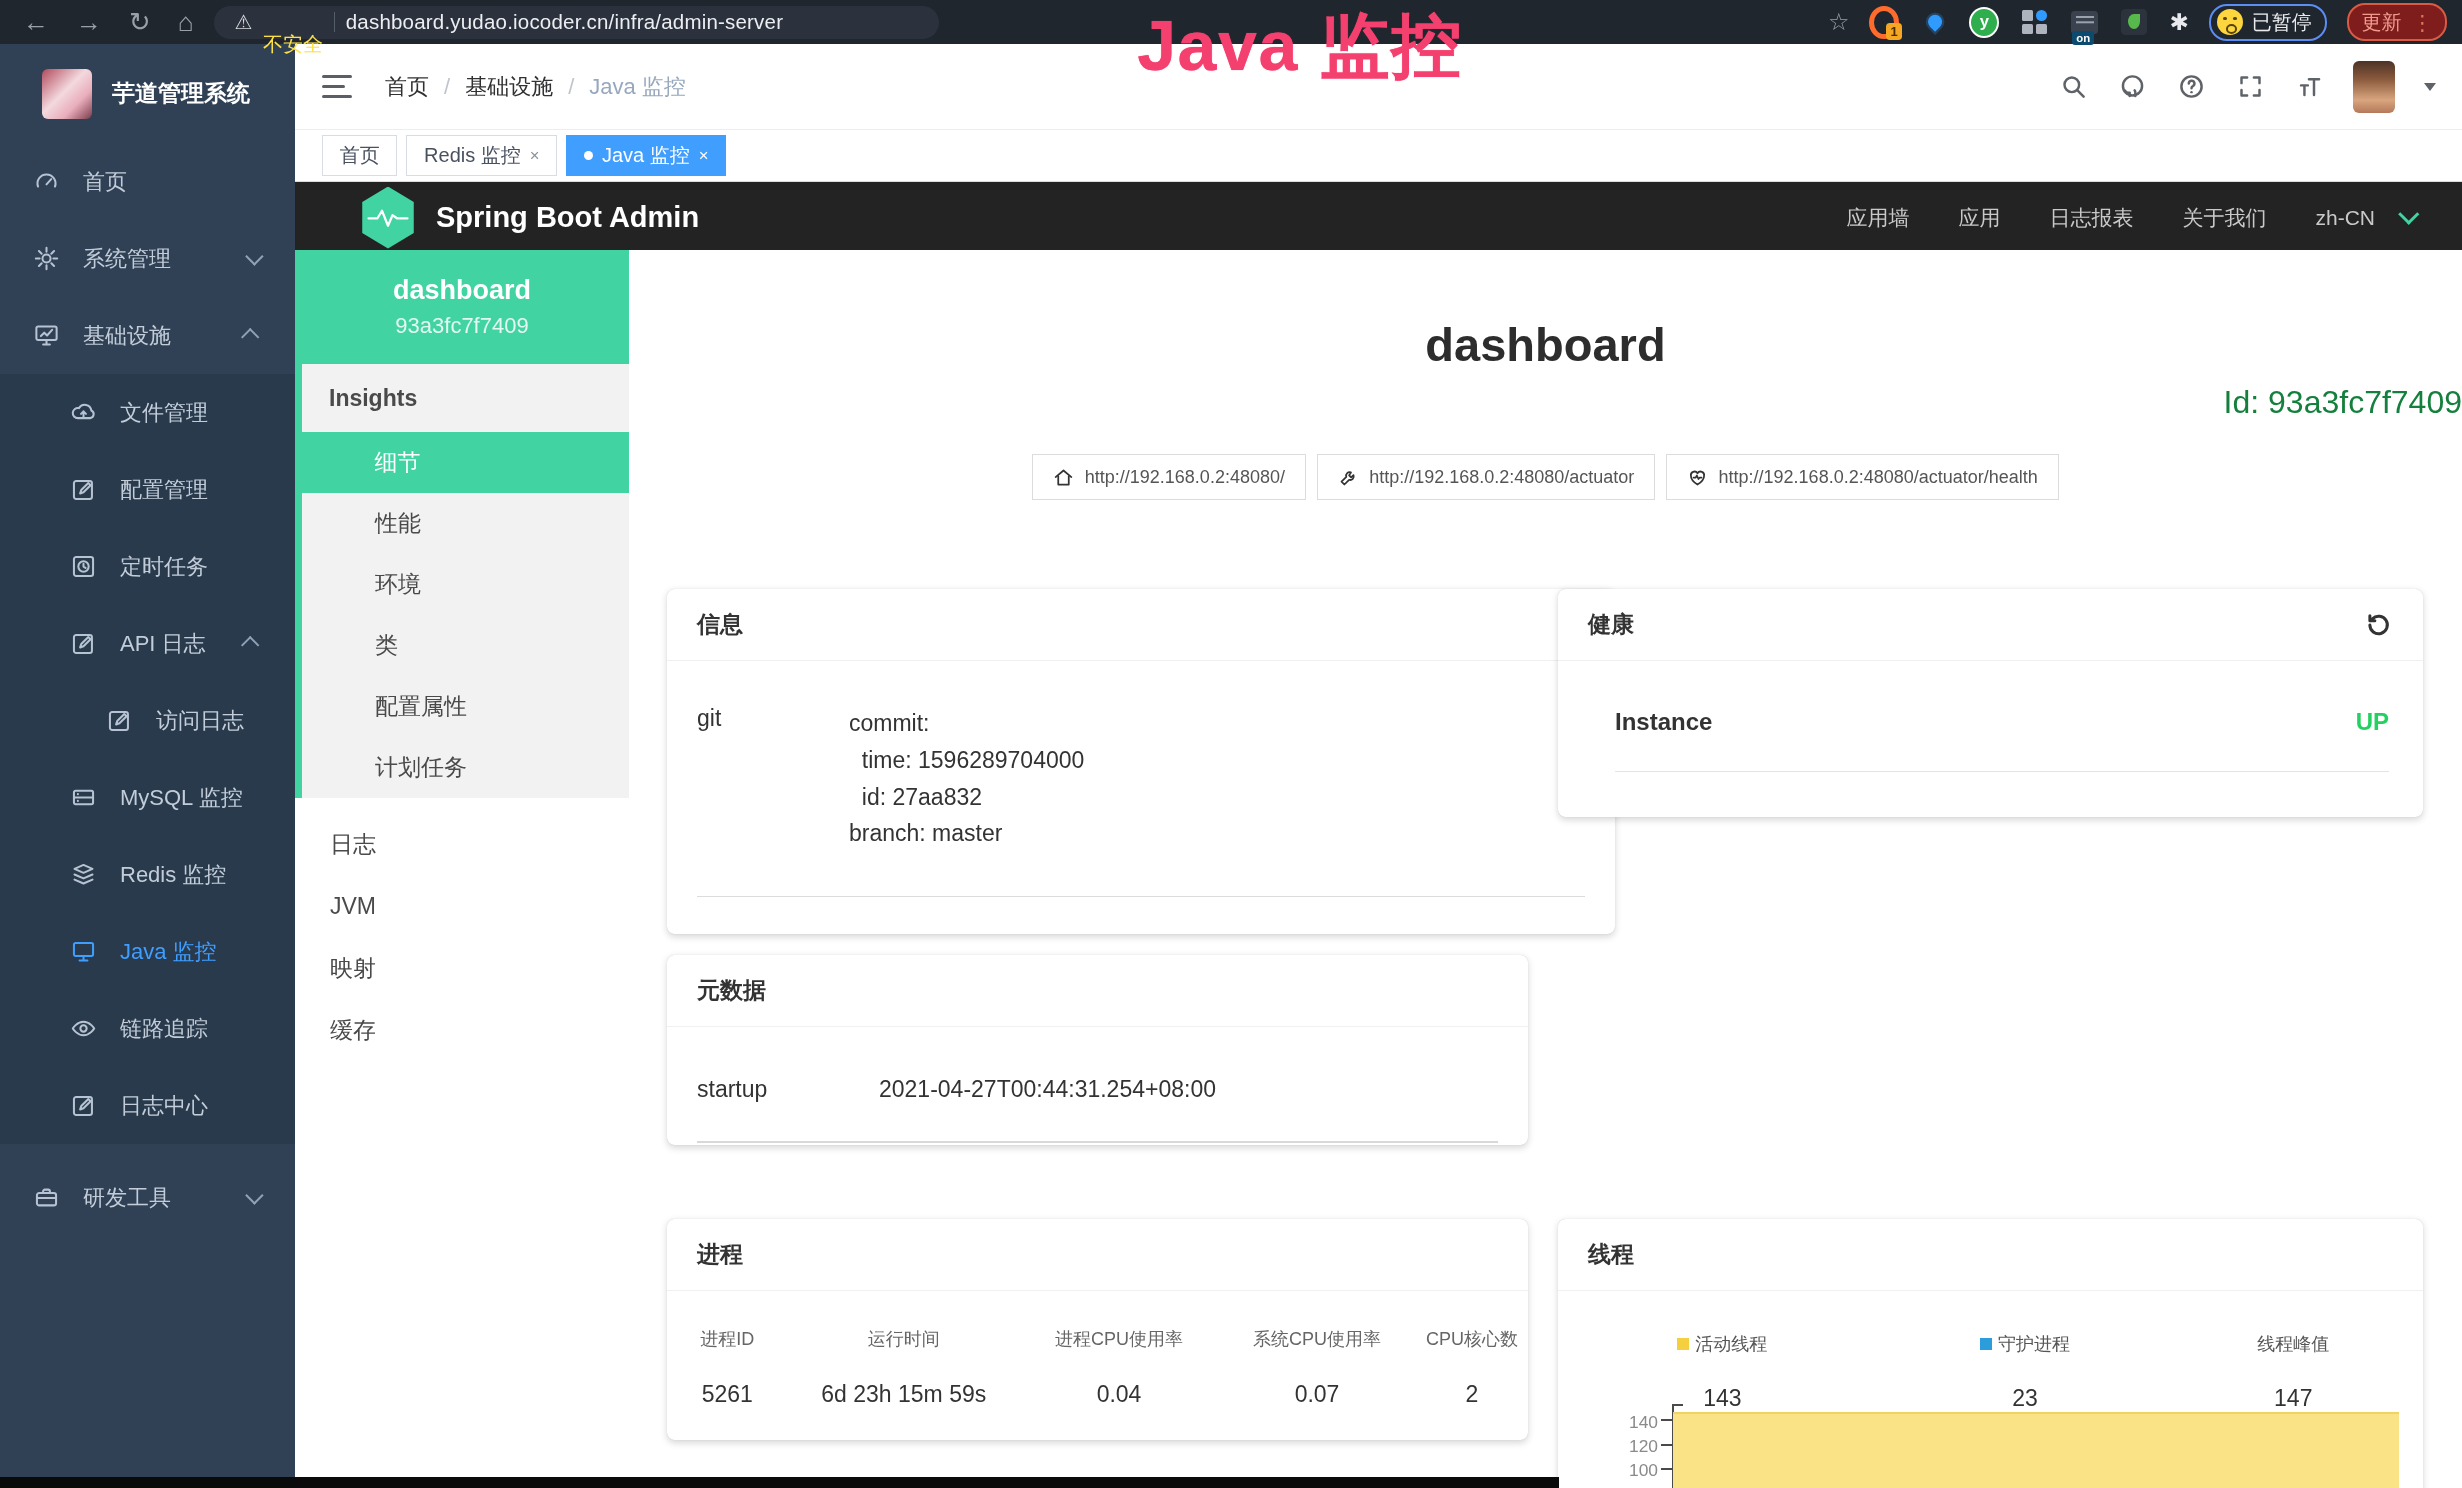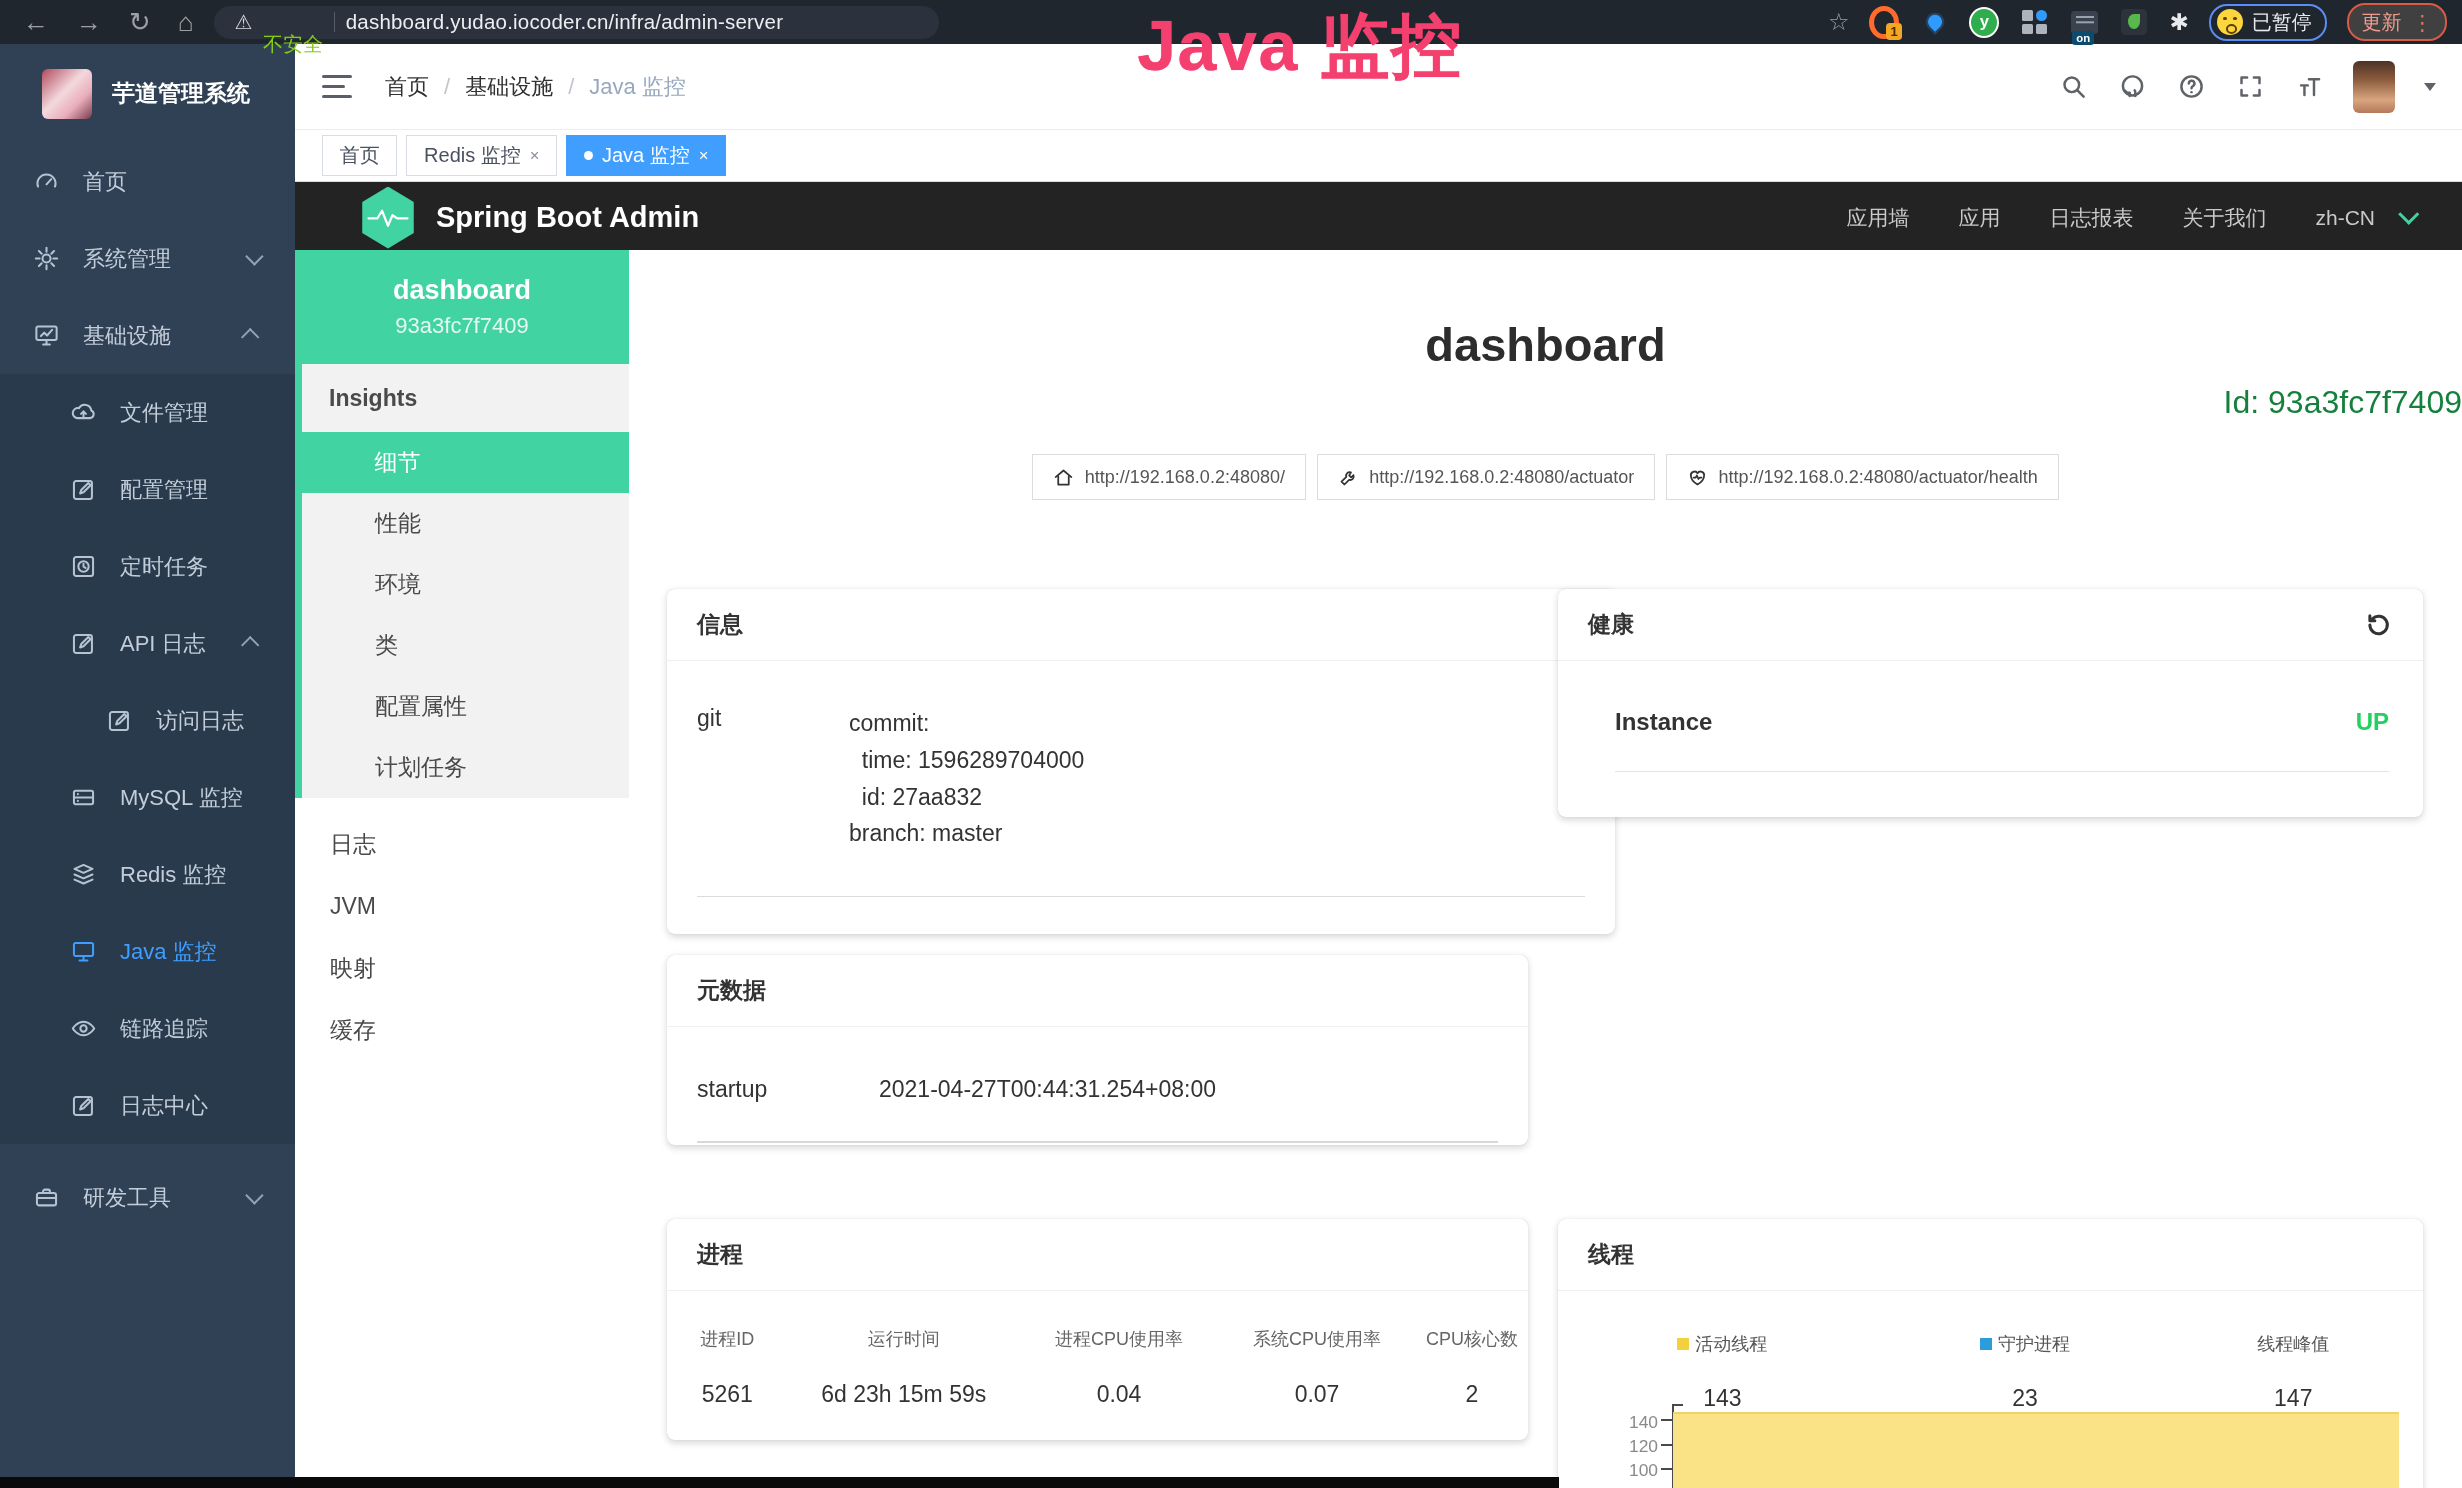--- a/index.html
+++ b/index.html
@@ -5,21 +5,21 @@
   html,body{margin:0;padding:0;background:#e9e9e9;}
   body{font-family:"Liberation Sans","DejaVu Sans",sans-serif;}
   .stage{position:relative;width:2462px;height:1489px;overflow:hidden;background:#fff;}
 
   
   .chrome{position:absolute;left:0;top:0;width:2462px;height:44px;background:#20262e;display:flex;align-items:center;z-index:30;}
   .chrome .navbtns{display:flex;align-items:center;gap:27px;padding:0 20px 0 23px;}
   .chrome .nb{color:#9aa0a6;font-size:26px;line-height:1;cursor:pointer;}
   .urlpill{display:flex;align-items:center;height:33px;background:#2b323d;border-radius:16.7px;padding:0 21px;gap:10.6px;min-width:683px;}
   .urlpill .warn{color:#d8dadd;font-size:20px;}
-  .urlpill .sec{color:#84cc16;font-size:20px;margin-top:44px;}
+  .urlpill .sec{color:#fde047;font-size:20px;margin-top:44px;}
   .urlpill .sep{width:1.5px;height:20px;background:#555d68;}
   .urlpill .url{color:#eceef1;font-size:20.5px;letter-spacing:0.2px;white-space:nowrap;}
   .chrome-right{margin-left:auto;display:flex;align-items:center;gap:20px;padding-right:15px;}
   .star{color:#9aa0a6;font-size:24px;}
   .ext{position:relative;width:30px;height:30px;display:flex;align-items:center;justify-content:center;}
   .ring{width:23px;height:23px;border:5.3px solid #ff6b2c;border-radius:50%;}
   .badge1{position:absolute;right:-3px;bottom:-3px;background:#f5a623;color:#4d2c00;font-size:13px;font-weight:bold;padding:0.8px 4.6px;border-radius:3.8px;}
   .pin{width:13.7px;height:13.7px;background:#2f9bff;border-radius:50% 50% 50% 0;transform:rotate(-45deg);box-shadow:0 0 0 2.3px rgba(47,155,255,.25);}
   .ycirc{width:27px;height:27px;background:#2fae4e;border:2.3px solid #fff;border-radius:50%;color:#fff;font-weight:bold;font-size:16.7px;display:flex;align-items:center;justify-content:center;}
   .grid4{display:grid;grid-template-columns:10.6px 10.6px;grid-gap:3px;}
@@ -29,21 +29,21 @@
   .onicon:before{content:"";position:absolute;left:4.6px;top:5.3px;width:18px;height:2.3px;background:#9aa2ad;box-shadow:0 5.3px 0 #9aa2ad;}
   .onbadge{position:absolute;left:3px;bottom:-7.6px;background:#0c4a6e;color:#fff;font-size:11.4px;font-weight:bold;padding:0.8px 3.8px;border-radius:3px;}
   .leaf{width:26px;height:26px;background:#2d333d;border-radius:4.6px;position:relative;}
   .leaf:before{content:"";position:absolute;left:6.8px;top:5.3px;width:12px;height:15px;background:#57b94c;border-radius:60% 0 60% 60%;}
   .puzzle{color:#e8eaed;font-size:23px;}
   .pausedpill{display:flex;align-items:center;gap:9px;border:2.3px solid #5b8df5;border-radius:18px;padding:3px 13.7px 3px 6px;}
   .face{width:26px;height:26px;background:#fcd53f;border-radius:50%;position:relative;}
   .face:before{content:"";position:absolute;left:6px;top:7.6px;width:3.8px;height:3.8px;border-radius:50%;background:#5b4300;box-shadow:10px 0 0 #5b4300;}
   .face:after{content:"";position:absolute;left:9px;top:15px;width:7.6px;height:6px;border:2.3px solid #5b4300;border-radius:50%;}
   .pausedpill span{color:#e8eaed;font-size:20px;}
-  .updatebtn{display:flex;align-items:center;gap:10.6px;border:2.3px solid #d75b45;background:#404040;border-radius:18px;padding:3.8px 12px;}
+  .updatebtn{display:flex;align-items:center;gap:10.6px;border:2.3px solid #d75b45;background:#7f1d1d;border-radius:18px;padding:3.8px 12px;}
   .updatebtn .t{color:#ef9a8d;font-size:20px;}
   .updatebtn .k{color:#e0735c;font-size:21px;line-height:1;}
 
   
   .annotation{position:absolute;left:1103px;top:0px;width:394px;text-align:center;z-index:60;color:#f4406e;font-size:70px;font-weight:bold;letter-spacing:1.5px;text-shadow:0 0 0.8px #f4406e;}
 
   
   .sidebar{position:absolute;left:0;top:44px;width:295px;bottom:0;background:#304156;z-index:10;}
   .logo-row{height:99px;display:flex;align-items:center;gap:20px;padding-left:42px;}
   .logo-img{width:50px;height:50px;border-radius:6px;background:linear-gradient(135deg,#b24a5d 0%,#f3d9de 45%,#e9aebc 70%,#7c3b4a 100%);}

